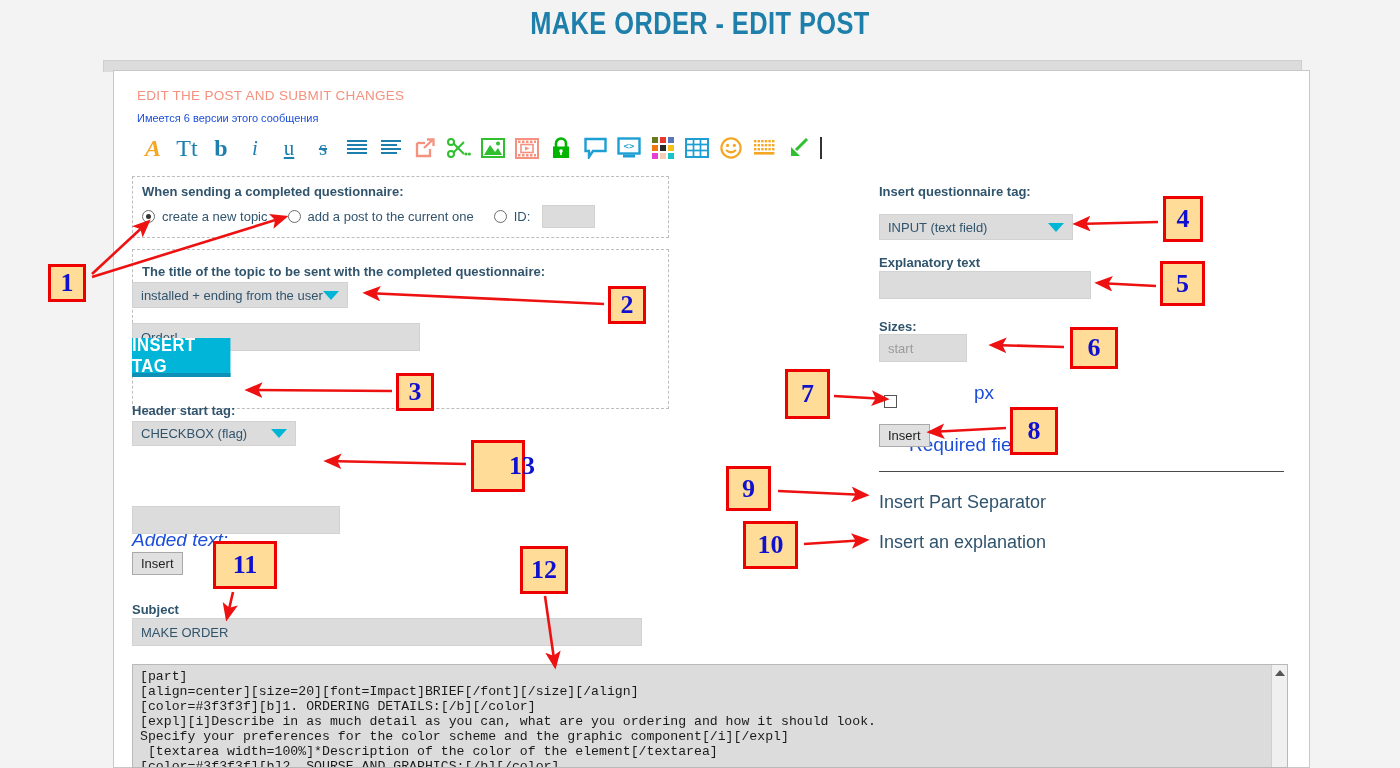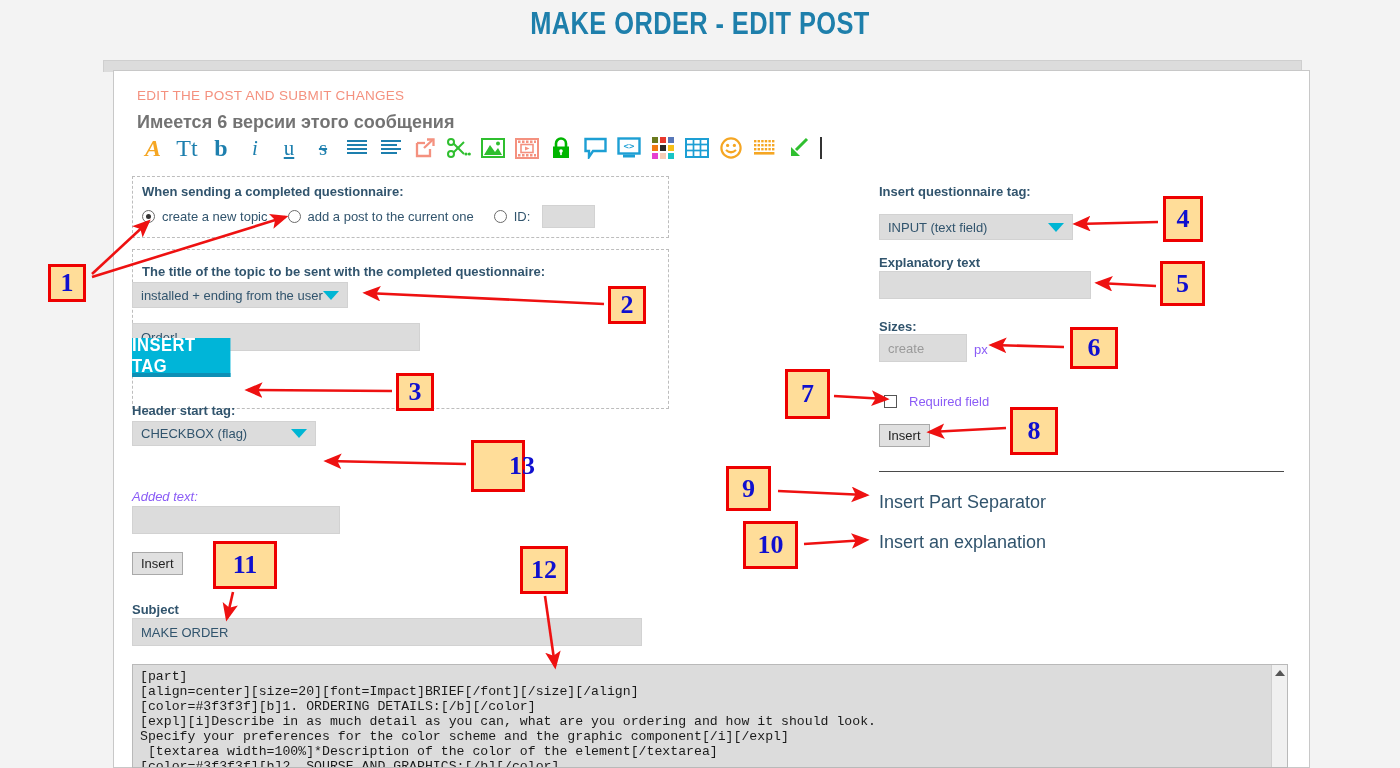--- a/index.html
+++ b/index.html
@@ -54,23 +54,23 @@
   #edit-post-heading {
     position: absolute;
     left: 23px; top: 17px;
     font-size: 13.5px;
     color: #f4917f;
     letter-spacing: 0.3px;
   }
   #versions-note {
     position: absolute;
     left: 23px; top: 41px;
-    font-size: 18px;
-    font-weight: bold;
-    color: #737373;
+    font-size: 11px;
+    font-weight: normal;
+    color: #1d4ed8;
   }
 
   
   #toolbar {
     position: absolute;
     left: 22px; top: 60px;
     display: flex;
     align-items: center;
     height: 34px;
   }
@@ -95,22 +95,23 @@
   #group-title  { left: 18px; top: 178px; width: 537px; height: 160px; }
 
   .lbl-bold {
     position: absolute;
     font-size: 13px;
     font-weight: bold;
     color: #31546d;
   }
   .lbl-plain {
     position: absolute;
-    font-size: 13px;
-    color: #8b5cf6;
+    font-size: 19px;
+    color: #1d4ed8;
+    margin-top: 40px;
   }
 
   
   .radio-row { position: absolute; left: 28px; top: 138px; display: flex; align-items: center; }
   .radio {
     width: 13px; height: 13px;
     border: 1px solid #6b6b6b;
     border-radius: 50%;
     background: #fff;
     display: inline-block;
@@ -492,21 +493,21 @@
     <div class="sel" style="left:18px; top:211px; width:216px; height:26px;">
       <span>installed + ending from the user</span>
       <span class="caret"></span>
     </div>
 
     <div class="grey-input" style="left:18px; top:252px; width:288px; height:28px;">Order!</div>
 
     <div id="insert-tag-btn">INSERT TAG</div>
 
     <div class="lbl-bold" style="left:18px; top:332px;">Header start tag:</div>
-    <div class="sel" style="left:18px; top:350px; width:184px; height:25px;">
+    <div class="sel" style="left:18px; top:350px; width:164px; height:25px;">
       <span>CHECKBOX (flag)</span>
       <span class="caret"></span>
     </div>
 
     <div class="lbl-plain" style="left:18px; top:418px;font-style:italic;">Added text:</div>
     <div class="grey-input" style="left:18px; top:435px; width:208px; height:28px;"></div>
 
     <div class="small-btn" style="left:18px; top:481px;">Insert</div>
 
     <div class="lbl-bold" style="left:18px; top:531px;">Subject</div>
@@ -515,21 +516,21 @@
     <div class="lbl-bold" style="left:765px; top:113px;">Insert questionnaire tag:</div>
     <div class="sel" style="left:765px; top:143px; width:194px; height:26px;">
       <span>INPUT (text field)</span>
       <span class="caret"></span>
     </div>
 
     <div class="lbl-bold" style="left:765px; top:184px;">Explanatory text</div>
     <div class="grey-input" style="left:765px; top:200px; width:212px; height:28px;"></div>
 
     <div class="lbl-bold" style="left:765px; top:248px;">Sizes:</div>
-    <div class="grey-input placeholder" style="left:765px; top:263px; width:88px; height:28px;">create</div>
+    <div class="grey-input placeholder" style="left:765px; top:263px; width:88px; height:28px;">start</div>
     <div class="lbl-plain" style="left:860px; top:271px;">px</div>
 
     <div class="cbox" style="left:770px; top:324px;"></div>
     <div class="lbl-plain" style="left:795px; top:323px;">Required field</div>
 
     <div class="small-btn" style="left:765px; top:353px;">Insert</div>
 
     <div id="right-hr"></div>
 
     <div class="linkish" style="left:765px; top:421px;">Insert Part Separator</div>

